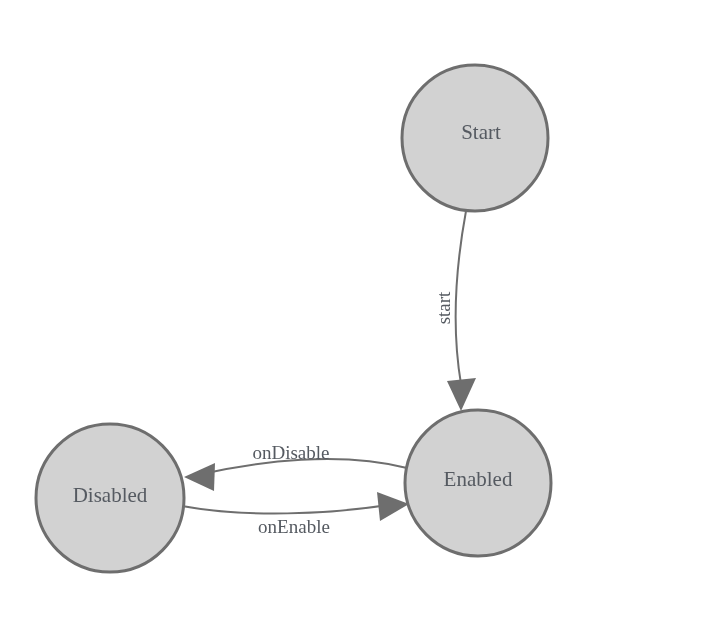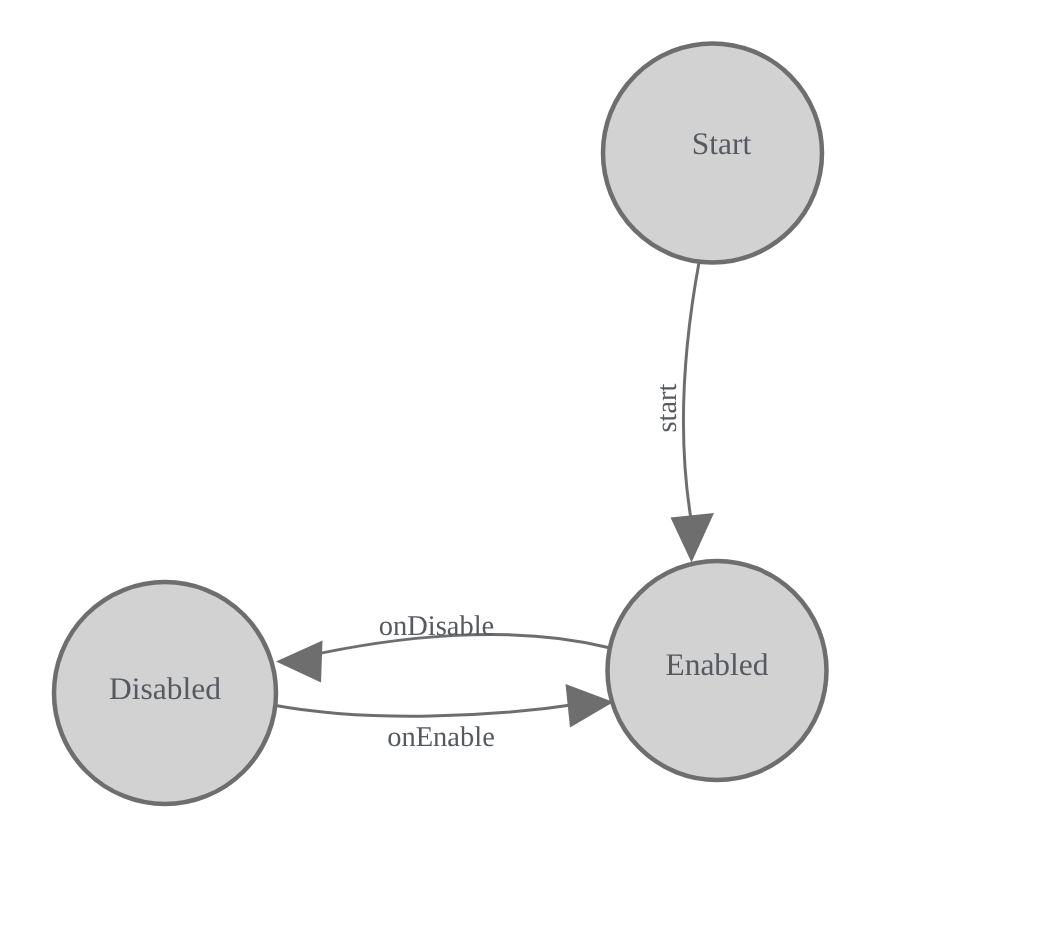--- a/index.html
+++ b/index.html
@@ -9,20 +9,21 @@
   }
   body {
     font-family: "Liberation Serif", "DejaVu Serif", serif;
   }
   #canvas {
     position: relative;
     width: 702px;
     height: 541px;
     background: #ffffff;
     overflow: hidden;
+    margin-top: 36px;
   }
   #diagram-svg {
     position: absolute;
     top: 0;
     left: 0;
     width: 702px;
     height: 633px;
   }
   .node-circle {
     fill: #d2d2d2;

